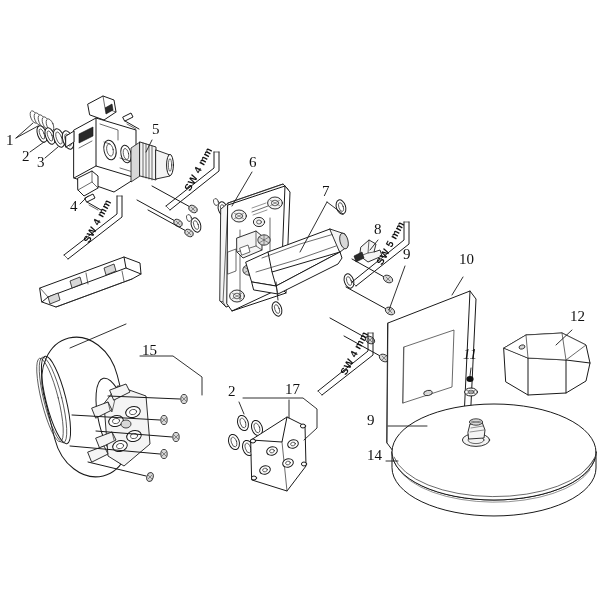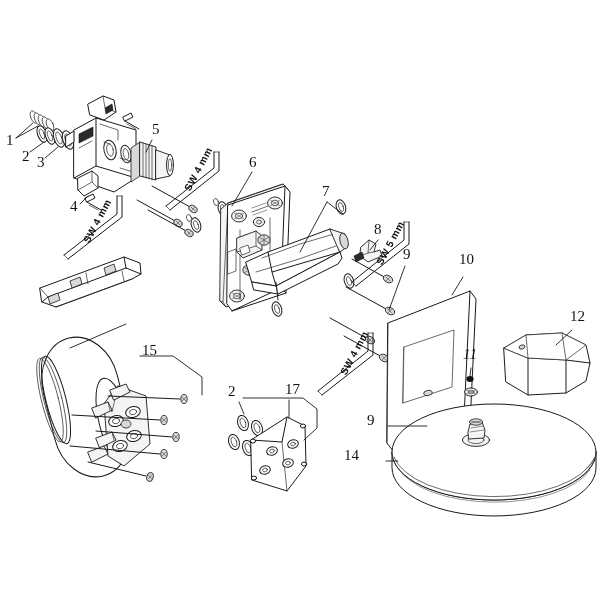--- a/index.html
+++ b/index.html
@@ -553,21 +553,21 @@
   <div class="callout" style="left:70px; top:199px;">4</div>
   <div class="callout" style="left:152px;top:122px;">5</div>
   <div class="callout" style="left:249px;top:155px;">6</div>
   <div class="callout" style="left:322px;top:184px;">7</div>
   <div class="callout" style="left:374px;top:222px;">8</div>
   <div class="callout" style="left:403px;top:247px;">9</div>
   <div class="callout" style="left:459px;top:252px;">10</div>
   <div class="callout" style="left:463px;top:347px;font-style:italic;">11</div>
   <div class="callout" style="left:570px;top:309px;">12</div>
   <div class="callout" style="left:367px;top:413px;">9</div>
-  <div class="callout" style="left:344px;top:448px;text-align:center;">14</div>
+  <div class="callout" style="left:367px;top:448px;text-align:center;">14</div>
   <div class="callout" style="left:142px;top:343px;">15</div>
   <div class="callout" style="left:228px;top:384px;">2</div>
   <div class="callout" style="left:285px;top:382px;">17</div>
 
   <div class="toollabel" style="left:82px;  top:240px; transform: rotate(-62deg);">SW 4 mm</div>
   <div class="toollabel" style="left:183px; top:188px; transform: rotate(-62deg);">SW 4 mm</div>
   <div class="toollabel" style="left:375px; top:262px; transform: rotate(-62deg);">SW 5 mm</div>
   <div class="toollabel" style="left:339px; top:372px; transform: rotate(-62deg);">SW 4 mm</div>
 
 </div>

